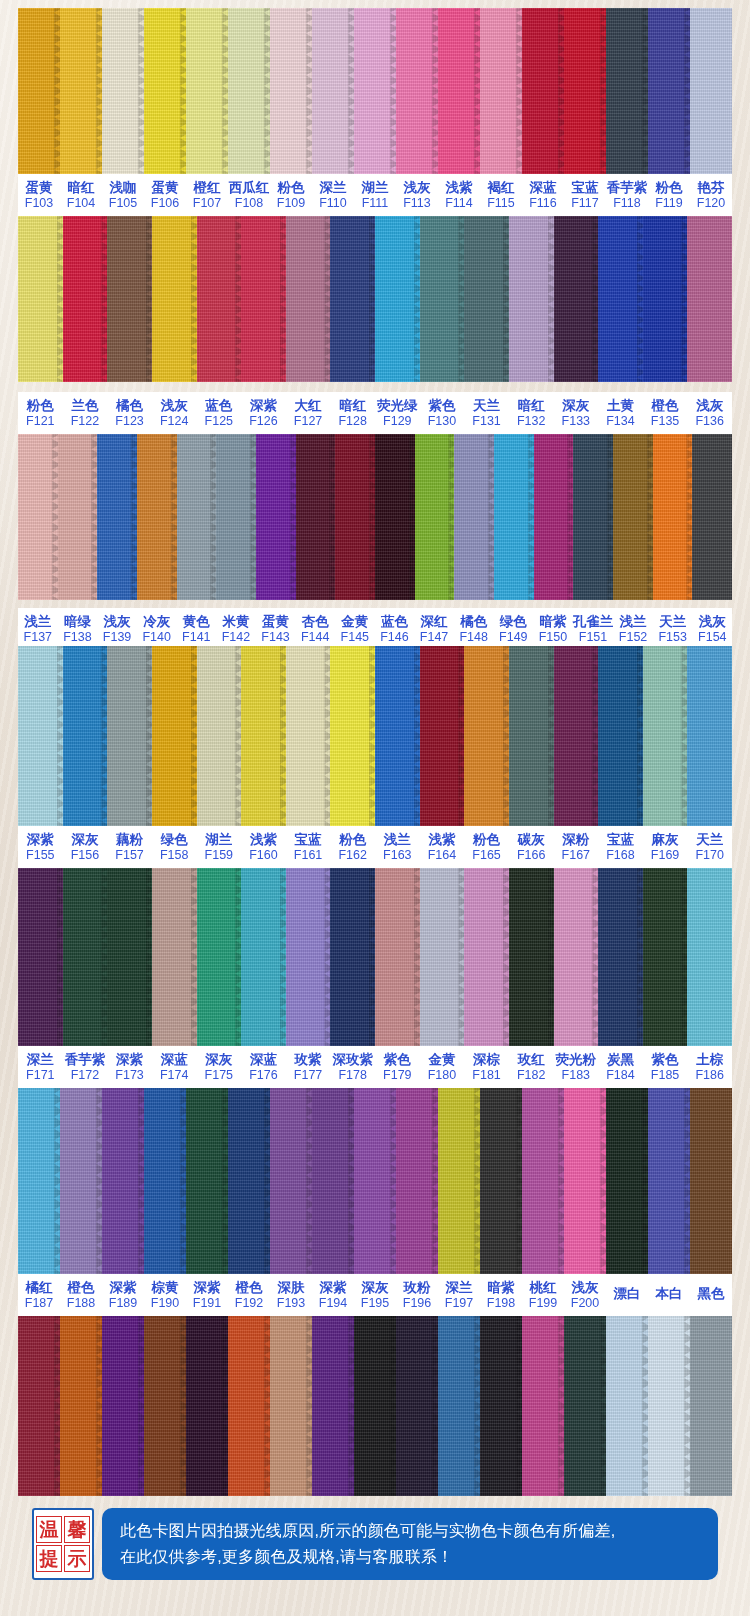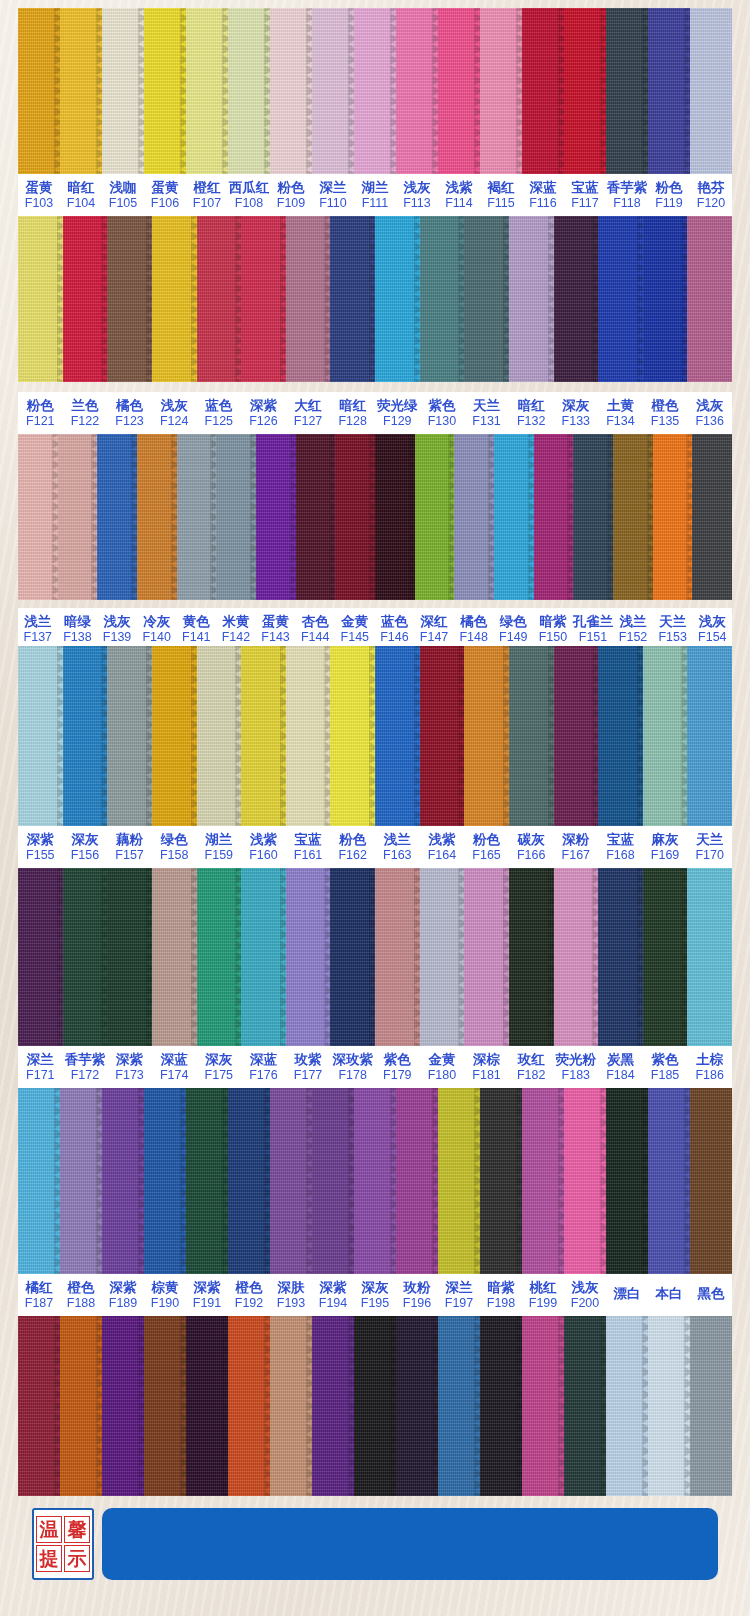--- a/index.html
+++ b/index.html
@@ -728,15 +728,17 @@
       <div class="tip-row">
         <div class="tip-ch">温</div>
         <div class="tip-ch">馨</div>
       </div>
       <div class="tip-row">
         <div class="tip-ch">提</div>
         <div class="tip-ch">示</div>
       </div>
     </div>
     <div class="notice-bar">
+      <span>此色卡图片因拍摄光线原因,所示的颜色可能与实物色卡颜色有所偏差,</span>
+      <span>在此仅供参考,更多颜色及规格,请与客服联系！</span>
     </div>
   </div>
 </div>
 
 </body></html>

